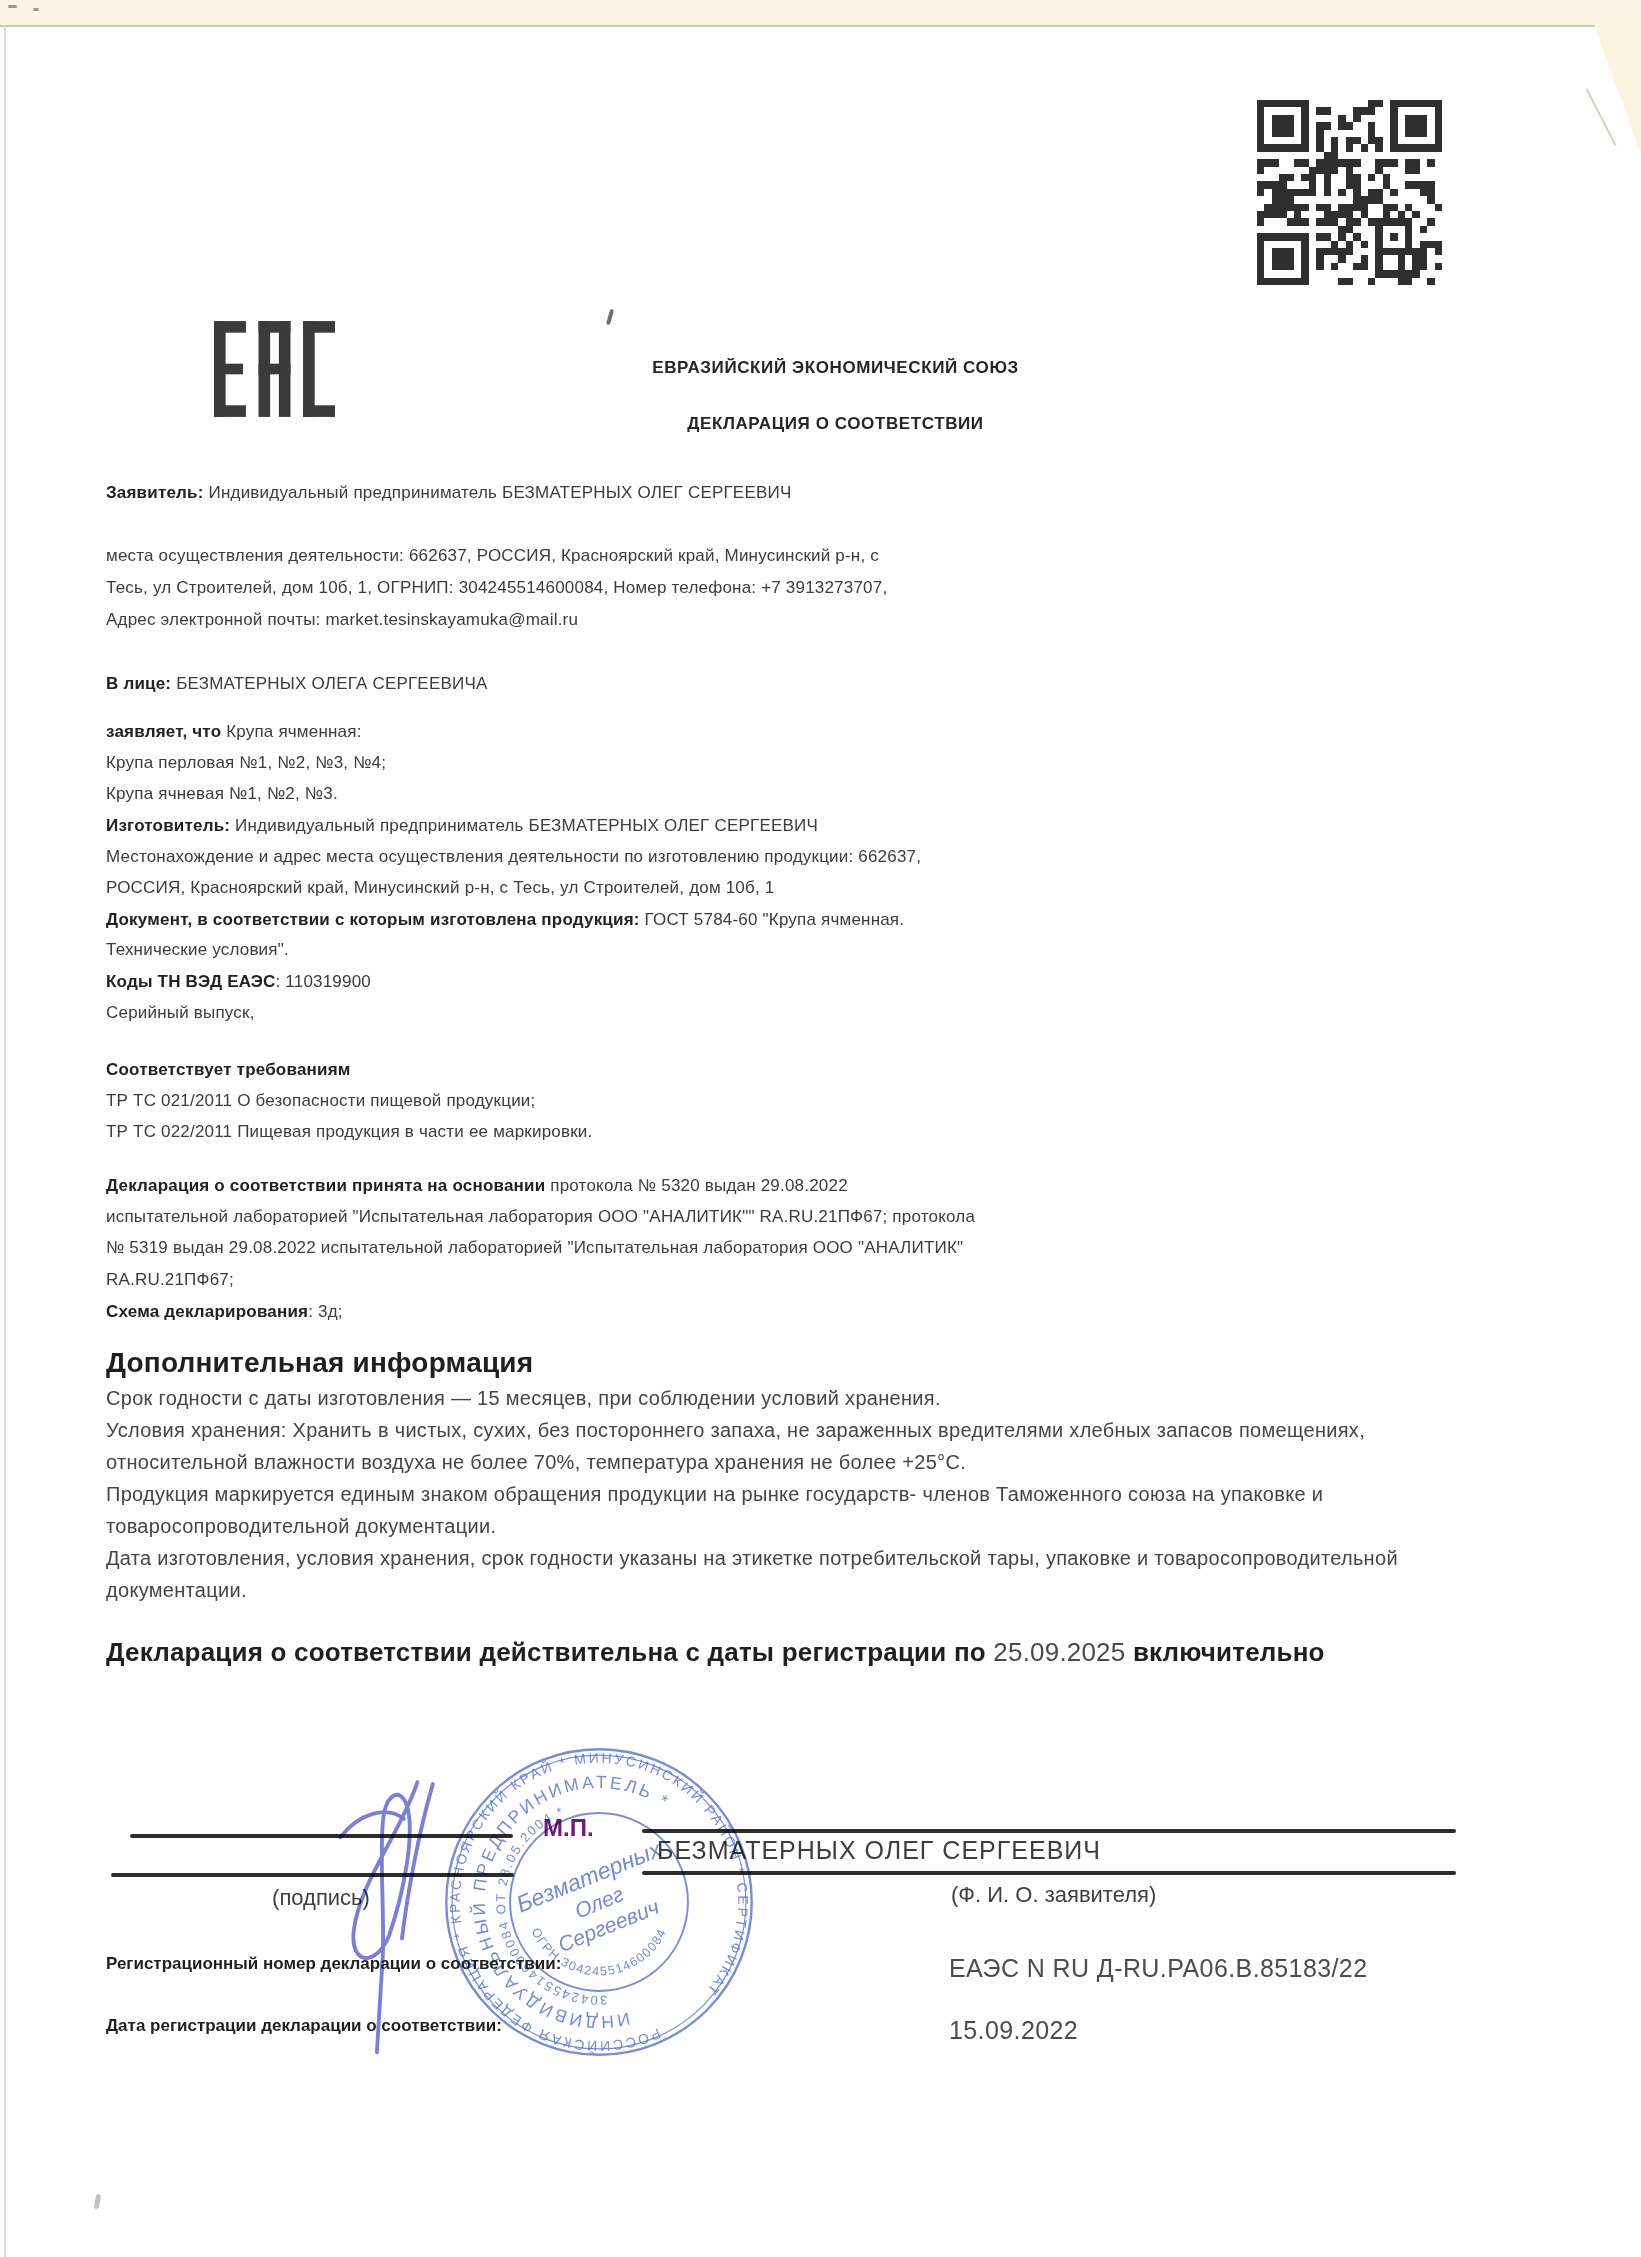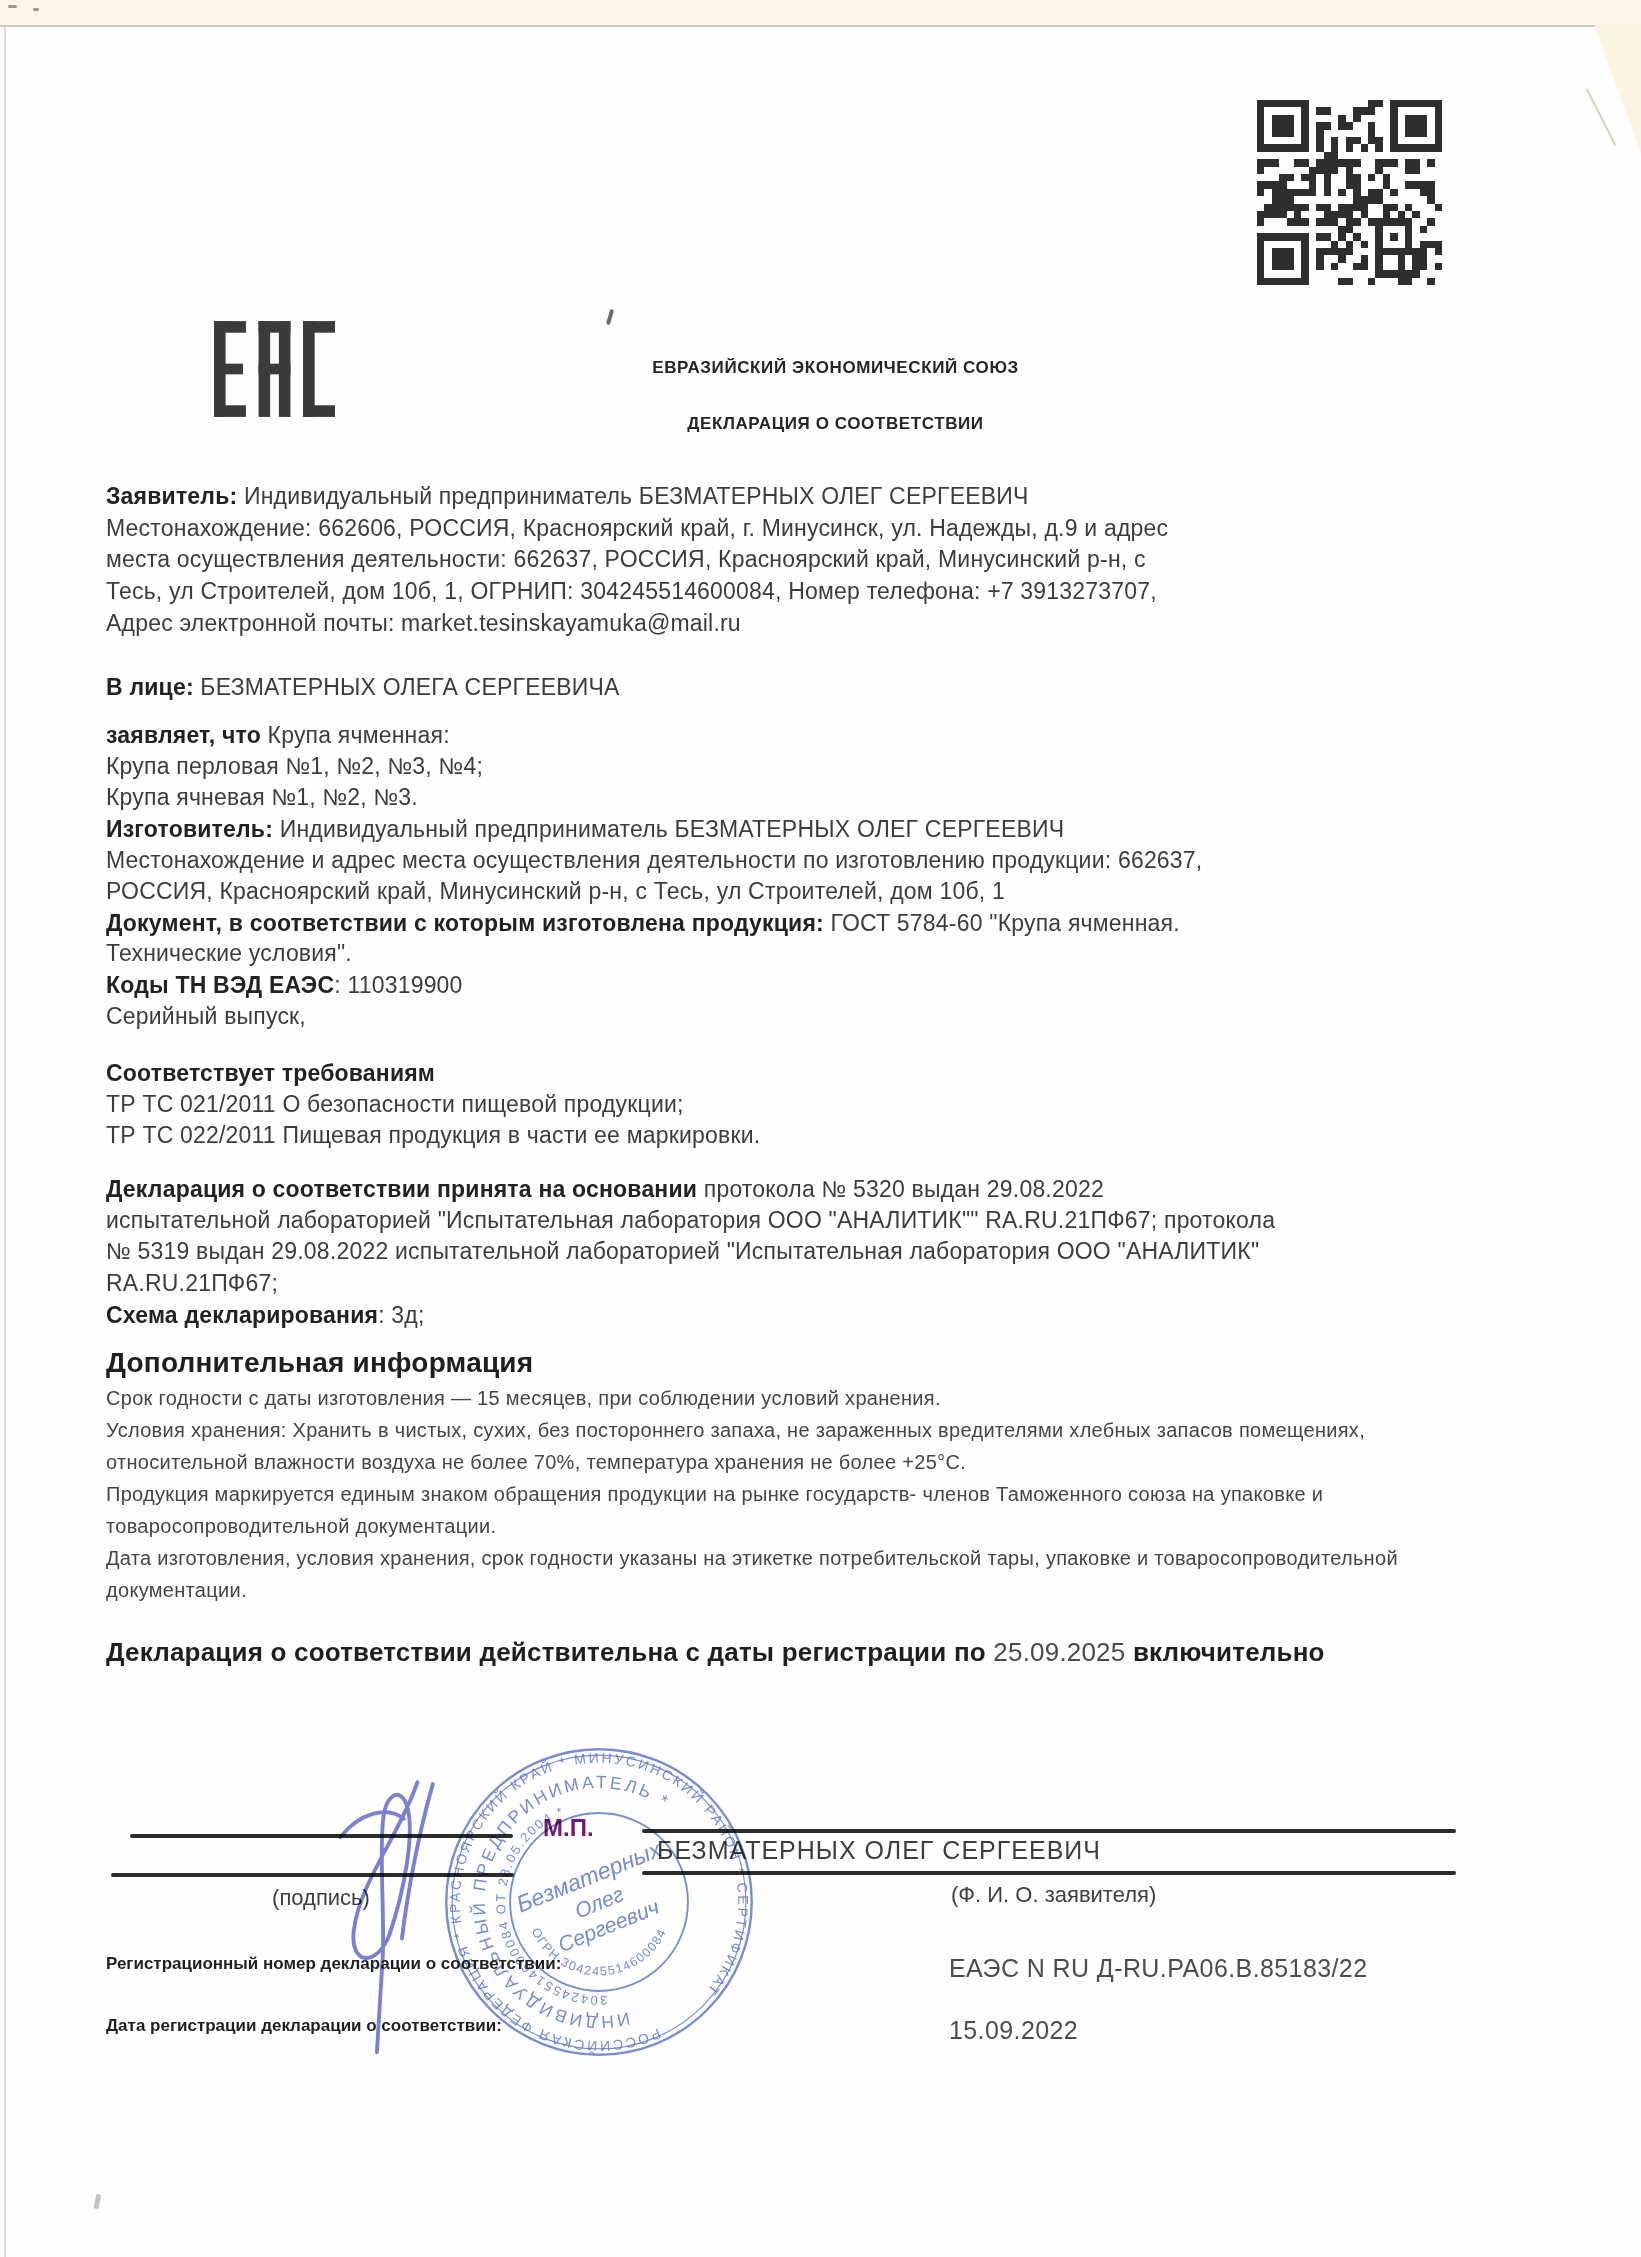--- a/index.html
+++ b/index.html
@@ -22,21 +22,21 @@
   .stray-mark{position:absolute;left:608px;top:309px;width:3.9px;height:16.4px;
     background:#4a4a4a;border-radius:2.9px;transform:rotate(16deg);opacity:.8;}
   .ink-speck{position:absolute;left:95px;top:2194px;width:4.8px;height:14.5px;
     background:#8f8f8f;border-radius:2.9px;transform:rotate(10deg);opacity:.55;}
 
   
   .title{position:absolute;left:116px;width:1439px;text-align:center;
     font-weight:700;font-size:17px;color:#262626;letter-spacing:0.6px;white-space:nowrap;}
 
   
-  .ln{position:absolute;left:106px;white-space:nowrap;font-size:23px;
+  .ln{position:absolute;left:106px;white-space:nowrap;font-size:17px;
     color:#3c3c3c;letter-spacing:0.2px;}
   .ln b{font-weight:700;color:#222;}
   .ln.sm{font-size:20px;color:#454545;letter-spacing:0.3px;}
   .ln.head{font-size:28px;font-weight:700;color:#1f1f1f;}
   .ln.validity{font-size:26px;}
   .ln.validity b{color:#1f1f1f;}
   .ln.validity span{color:#4a4a4a;}
 
   
   .sig-line{position:absolute;height:3.9px;background:#2c2c2c;border-radius:1.9px;}
@@ -390,21 +390,20 @@
       <rect x="46" y="44" width="33" height="11"></rect>
     <rect x="92" y="0" width="12" height="99"></rect>
       <rect x="92" y="0" width="33" height="12"></rect>
     <rect x="92" y="87" width="33" height="12"></rect>
   </svg>
 
   <div class="title" style="top:358px;">ЕВРАЗИЙСКИЙ ЭКОНОМИЧЕСКИЙ СОЮЗ</div>
   <div class="title" style="top:414px;">ДЕКЛАРАЦИЯ О СООТВЕТСТВИИ</div>
 
   <div class="ln" style="top:483px"><b>Заявитель:</b><span> Индивидуальный предприниматель БЕЗМАТЕРНЫХ ОЛЕГ СЕРГЕЕВИЧ</span></div>
-  <div class="ln" style="top:515px"><span>Местонахождение: 662606, РОССИЯ, Красноярский край, г. Минусинск, ул. Надежды, д.9  и адрес</span></div>
   <div class="ln" style="top:546px"><span>места осуществления деятельности: 662637, РОССИЯ, Красноярский край, Минусинский р-н, с</span></div>
   <div class="ln" style="top:578px"><span>Тесь, ул Строителей, дом 10б, 1, ОГРНИП: 304245514600084, Номер телефона: +7 3913273707,</span></div>
   <div class="ln" style="top:610px"><span>Адрес электронной почты: market.tesinskayamuka@mail.ru</span></div>
 
   <div class="ln" style="top:674px"><b>В лице:</b><span> БЕЗМАТЕРНЫХ ОЛЕГА СЕРГЕЕВИЧА</span></div>
 
   <div class="ln" style="top:722px"><b>заявляет, что</b><span> Крупа ячменная:</span></div>
   <div class="ln" style="top:753px"><span>Крупа перловая №1, №2, №3, №4;</span></div>
   <div class="ln" style="top:784px"><span>Крупа ячневая №1, №2, №3.</span></div>
   <div class="ln" style="top:816px"><b>Изготовитель:</b><span> Индивидуальный предприниматель БЕЗМАТЕРНЫХ ОЛЕГ СЕРГЕЕВИЧ</span></div>

